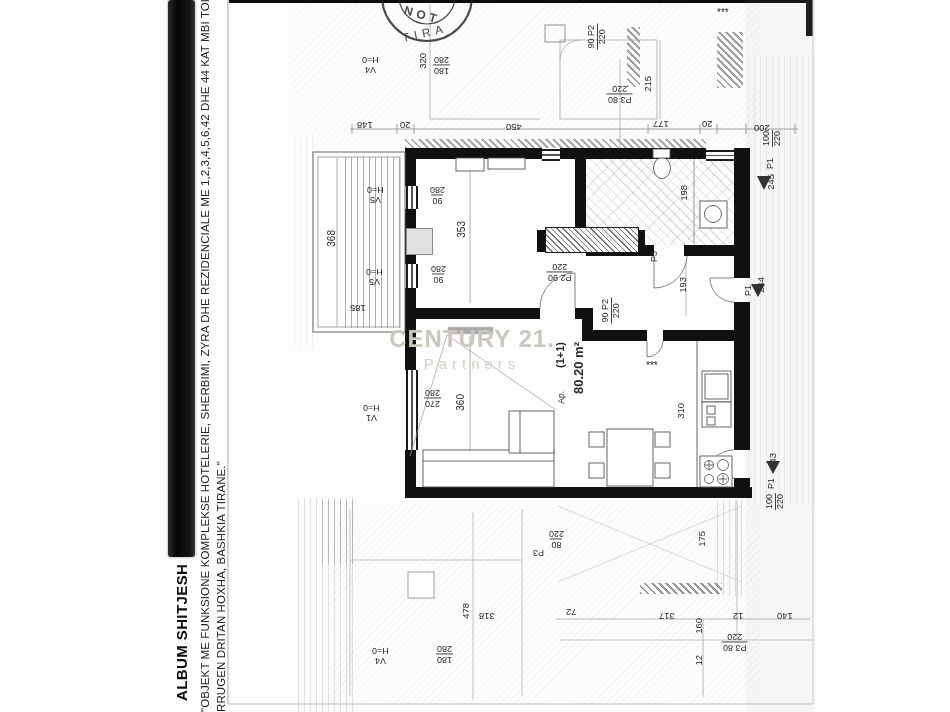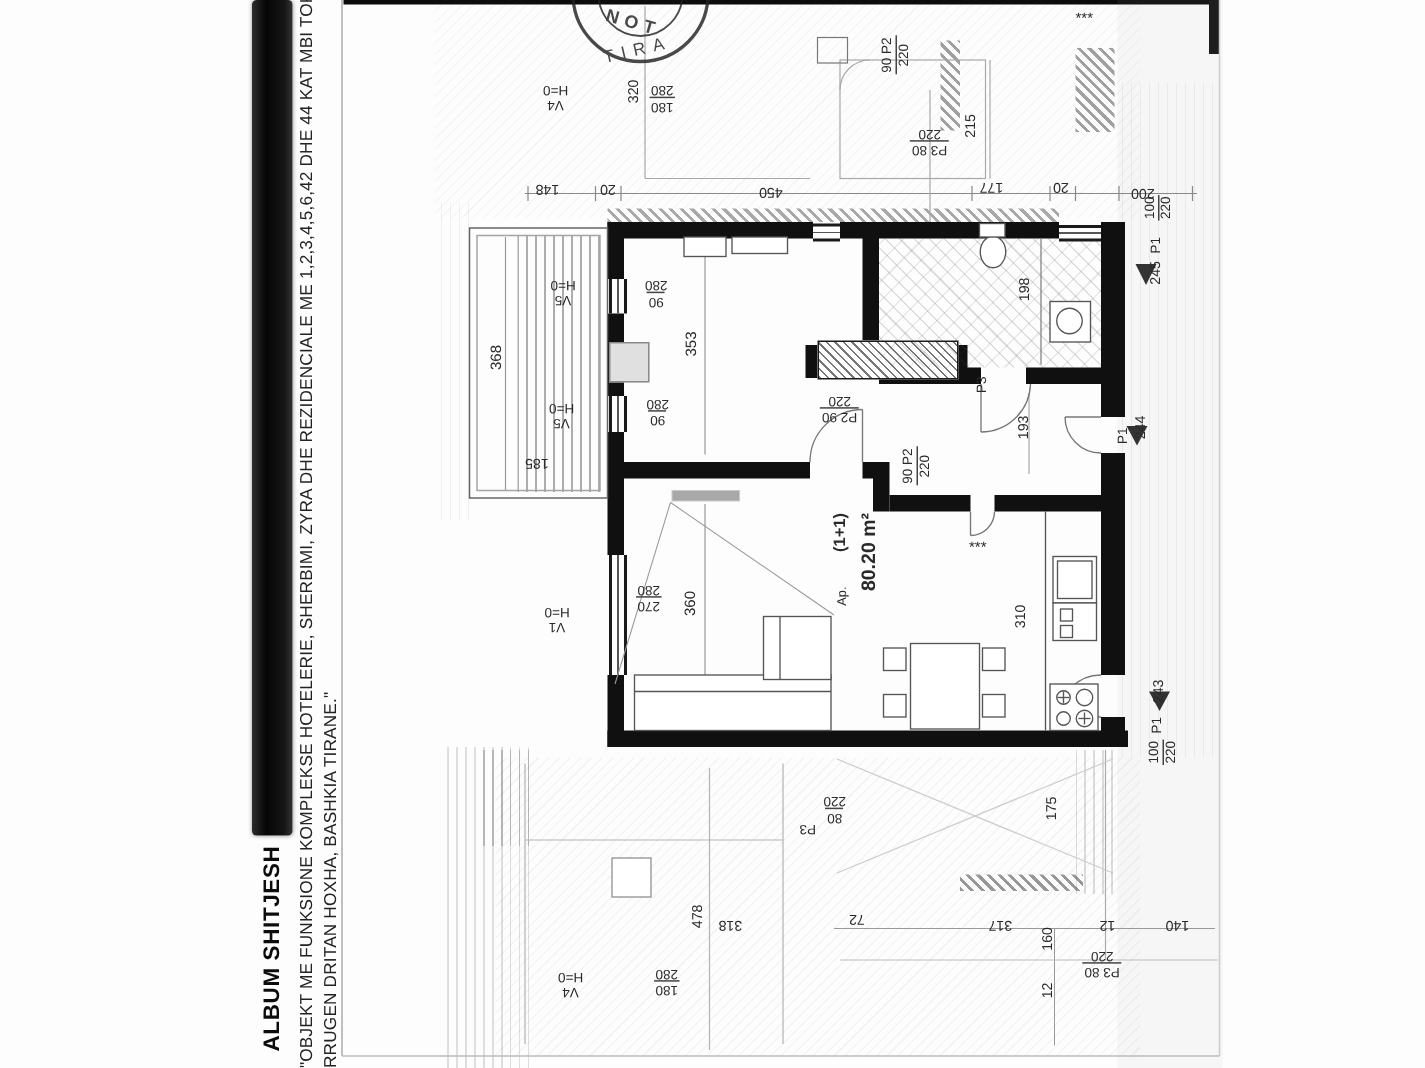--- a/index.html
+++ b/index.html
@@ -204,20 +204,24 @@
       <polygon points="766,461 780,461 773,474"></polygon>
     </g>
     <g opacity=".82">
       <circle cx="427" cy="-4" r="45" stroke="#222" stroke-width="2.2" fill="none"></circle>
       <circle cx="427" cy="-4" r="28" stroke="#222" stroke-width="1.2" fill="none"></circle>
       <text id="stamp-top" x="404" y="16" font-size="12" font-weight="bold" fill="#222" letter-spacing="4" transform="rotate(16 412 12)" font-family="Liberation Sans, sans-serif">NOT</text>
       <text id="stamp-bottom" x="402" y="38" font-size="11.5" fill="#222" letter-spacing="5" transform="rotate(-13 420 34)" font-family="Liberation Sans, sans-serif">TIRA</text>
     </g>
   </svg>
 
+  <div id="watermark">
+    <div id="wm-brand">CENTURY 21.</div>
+    <div id="wm-sub">Partners</div>
+  </div>
 
   <div id="plan-labels" class="abs" style="left:0;top:0;width:950px;height:712px;">
       <div class="lbl r180" style="left: 361px; top: 55px; font-size: 9px;">
         <span>V4</span>
         <span>H=0</span>
       </div>
       <div class="lbl r-90" style="left: 418px; top: 52px; font-size: 9.5px;">
         <span>320</span>
       </div>
       <div class="lbl r180" style="left: 433px; top: 55px; font-size: 9px;">

